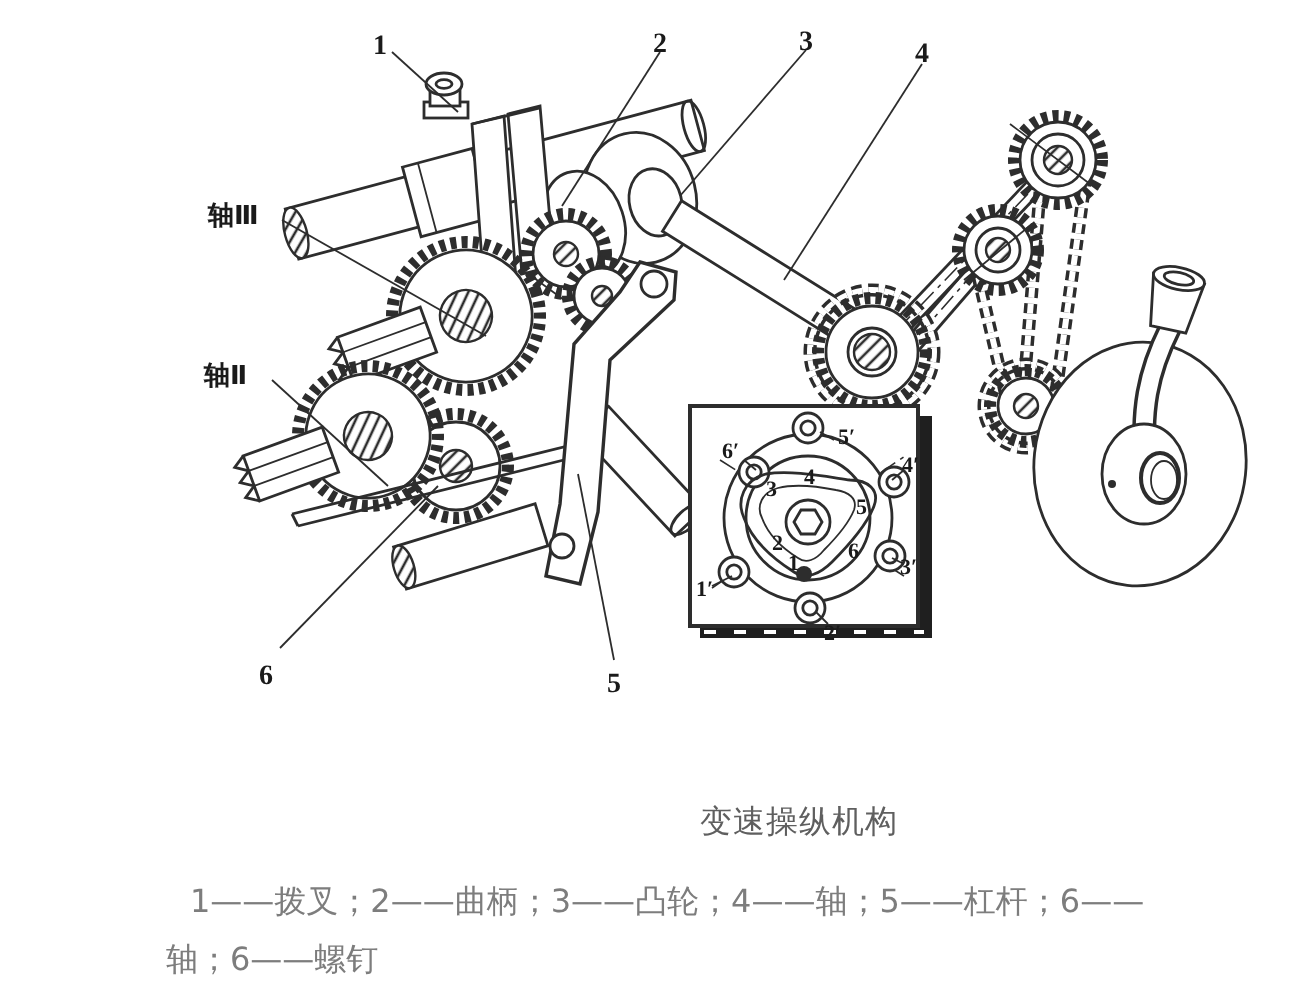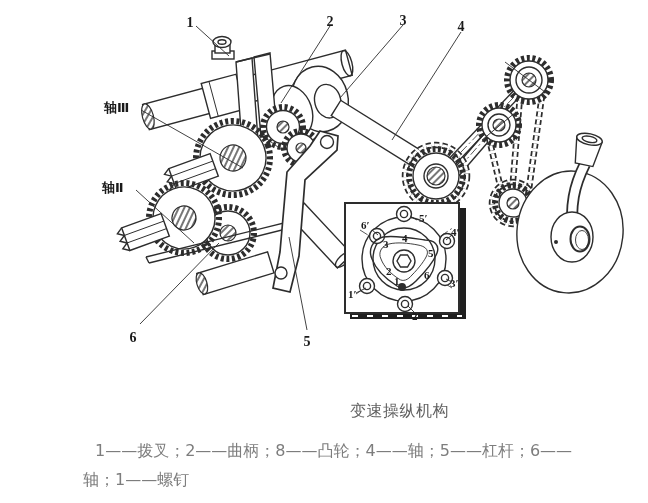--- a/index.html
+++ b/index.html
@@ -272,16 +272,16 @@
   <text x="403" y="25" text-anchor="middle" class="num">3</text>
   <text x="461" y="31" text-anchor="middle" class="num">4</text>
   <text x="307" y="346" text-anchor="middle" class="num">5</text>
   <text x="133" y="342" text-anchor="middle" class="num">6</text>
 
   <text x="104" y="112" class="cjk">轴Ⅲ</text>
   <text x="102" y="192" class="cjk">轴Ⅱ</text>
 </svg>
 
 <div class="caption">变速操纵机构</div>
-<div class="legend-line1">1——拨叉；2——曲柄；8——凸轮；4——轴；5——杠杆；6——</div>
-<div class="legend-line2">轴；1——螺钉</div>
+<div class="legend-line1">1——拨叉；2——曲柄；3——凸轮；4——轴；5——杠杆；6——</div>
+<div class="legend-line2">轴；6——螺钉</div>
 
 </div>
 
 </body></html>

